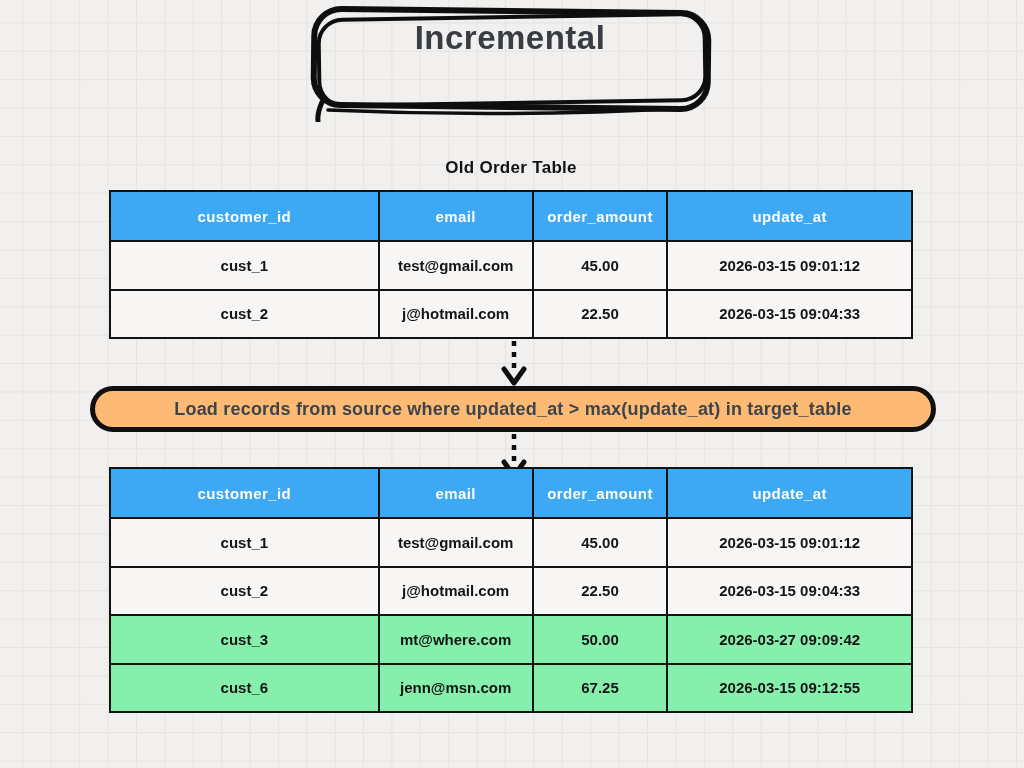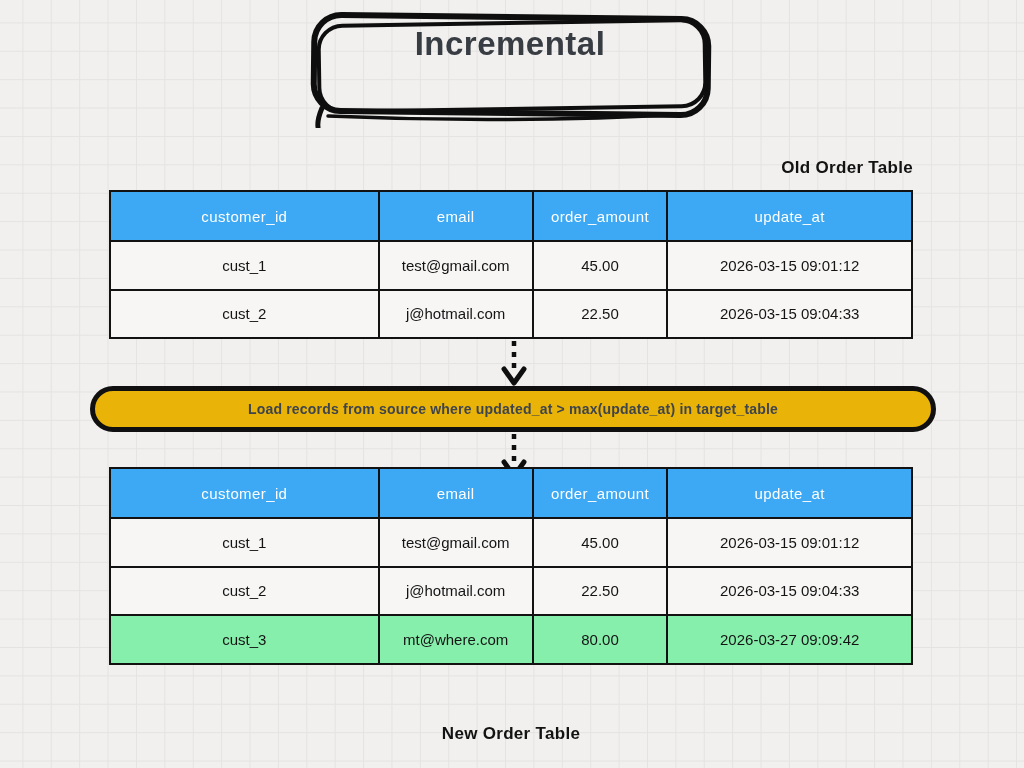--- a/index.html
+++ b/index.html
@@ -9,70 +9,70 @@
     background-color:#F1F0EE;
     background-image:
       linear-gradient(#E4E3E1 1px, transparent 1px),
       linear-gradient(90deg, #E4E3E1 1px, transparent 1px);
     background-size:28.4px 28.4px;
     background-position:-6px -6px;
   }
   .canvas{position:relative;width:1024px;height:768px;}
 
   
-  .sketch-title{position:absolute;left:298px;top:6px;width:424px;height:122px;text-decoration:underline;}
+  .sketch-title{position:absolute;left:298px;top:0;width:424px;height:122px;text-decoration:underline;}
   .sketch-title svg{position:absolute;left:0;top:0;}
   .title-text{
     position:absolute;left:0;top:12px;width:100%;
     text-align:center;color:#383D44;font-weight:700;
     font-size:33px;line-height:51px;letter-spacing:.5px;
   }
 
   
   .tbl-label{
     position:absolute;width:804px;left:109px;text-align:center;
     font-size:17px;font-weight:700;color:#121212;letter-spacing:.3px;
   }
-  .lbl-old{top:158px;text-align:right;}
+  .lbl-old{top:158px;}
   .lbl-new{top:724px;}
 
   
   table.data{
     position:absolute;left:109px;width:804px;
     border-collapse:collapse;table-layout:fixed;
     background:#F7F6F5;
   }
   .tbl-old{top:190px;}
   .tbl-new{top:467px;}
   table.data th, table.data td{
     border:2.5px solid #121212;
     text-align:center;vertical-align:middle;
-    font-weight:400;font-size:15px;color:#141414;
+    font-weight:700;font-size:15px;color:#141414;
     padding:0;overflow:hidden;white-space:nowrap;
   }
   table.data th{
     background:#3DA9F4;color:#FDFDFD;height:48px;
-    font-weight:400;letter-spacing:.4px;
+    font-weight:700;letter-spacing:.4px;
   }
   table.data td{height:46.5px;}
   table.data tr.green td{background:#86efac;}
   col.c1{width:33.5%;} col.c2{width:19.2%;} col.c3{width:16.8%;} col.c4{width:30.5%;}
 
   
   .arrow{position:absolute;left:500px;width:28px;height:46px;}
   .arrow-1{top:340px;}
   .arrow-2{top:433px;}
 
   
   .pill{
     position:absolute;left:90px;top:386px;width:846px;height:46px;
     box-sizing:border-box;
-    background:#eab308;border:5px solid #101010;border-radius:26px;
+    background:#fdba74;border:5px solid #101010;border-radius:26px;
     display:flex;align-items:center;justify-content:center;
-    font-size:14px;font-weight:700;color:#3E444C;letter-spacing:.2px;
+    font-size:18px;font-weight:700;color:#3E444C;letter-spacing:.2px;
   }
 </style>
 </head>
 <body>
 
 <div class="canvas">
 
   <div class="sketch-title">
     <svg width="424" height="122" viewBox="0 0 424 122">
       <rect x="16" y="11" width="394" height="96" rx="27" fill="none" stroke="#0E0E0E" stroke-width="6" transform="rotate(0.7 212 59)"></rect>
@@ -156,21 +156,26 @@
       </tr>
       <tr>
         <td>cust_2</td>
         <td>j@hotmail.com</td>
         <td>22.50</td>
         <td>2026-03-15 09:04:33</td>
       </tr>
       <tr class="green">
         <td>cust_3</td>
         <td>mt@where.com</td>
-        <td>80.00</td>
+        <td>50.00</td>
         <td>2026-03-27 09:09:42</td>
+      </tr>
+      <tr class="green">
+        <td>cust_6</td>
+        <td>jenn@msn.com</td>
+        <td>67.25</td>
+        <td>2026-03-15 09:12:55</td>
       </tr>
     </tbody>
   </table>
 
-  <div class="tbl-label lbl-new">New Order Table</div>
 
 </div>
 
 </body></html>

